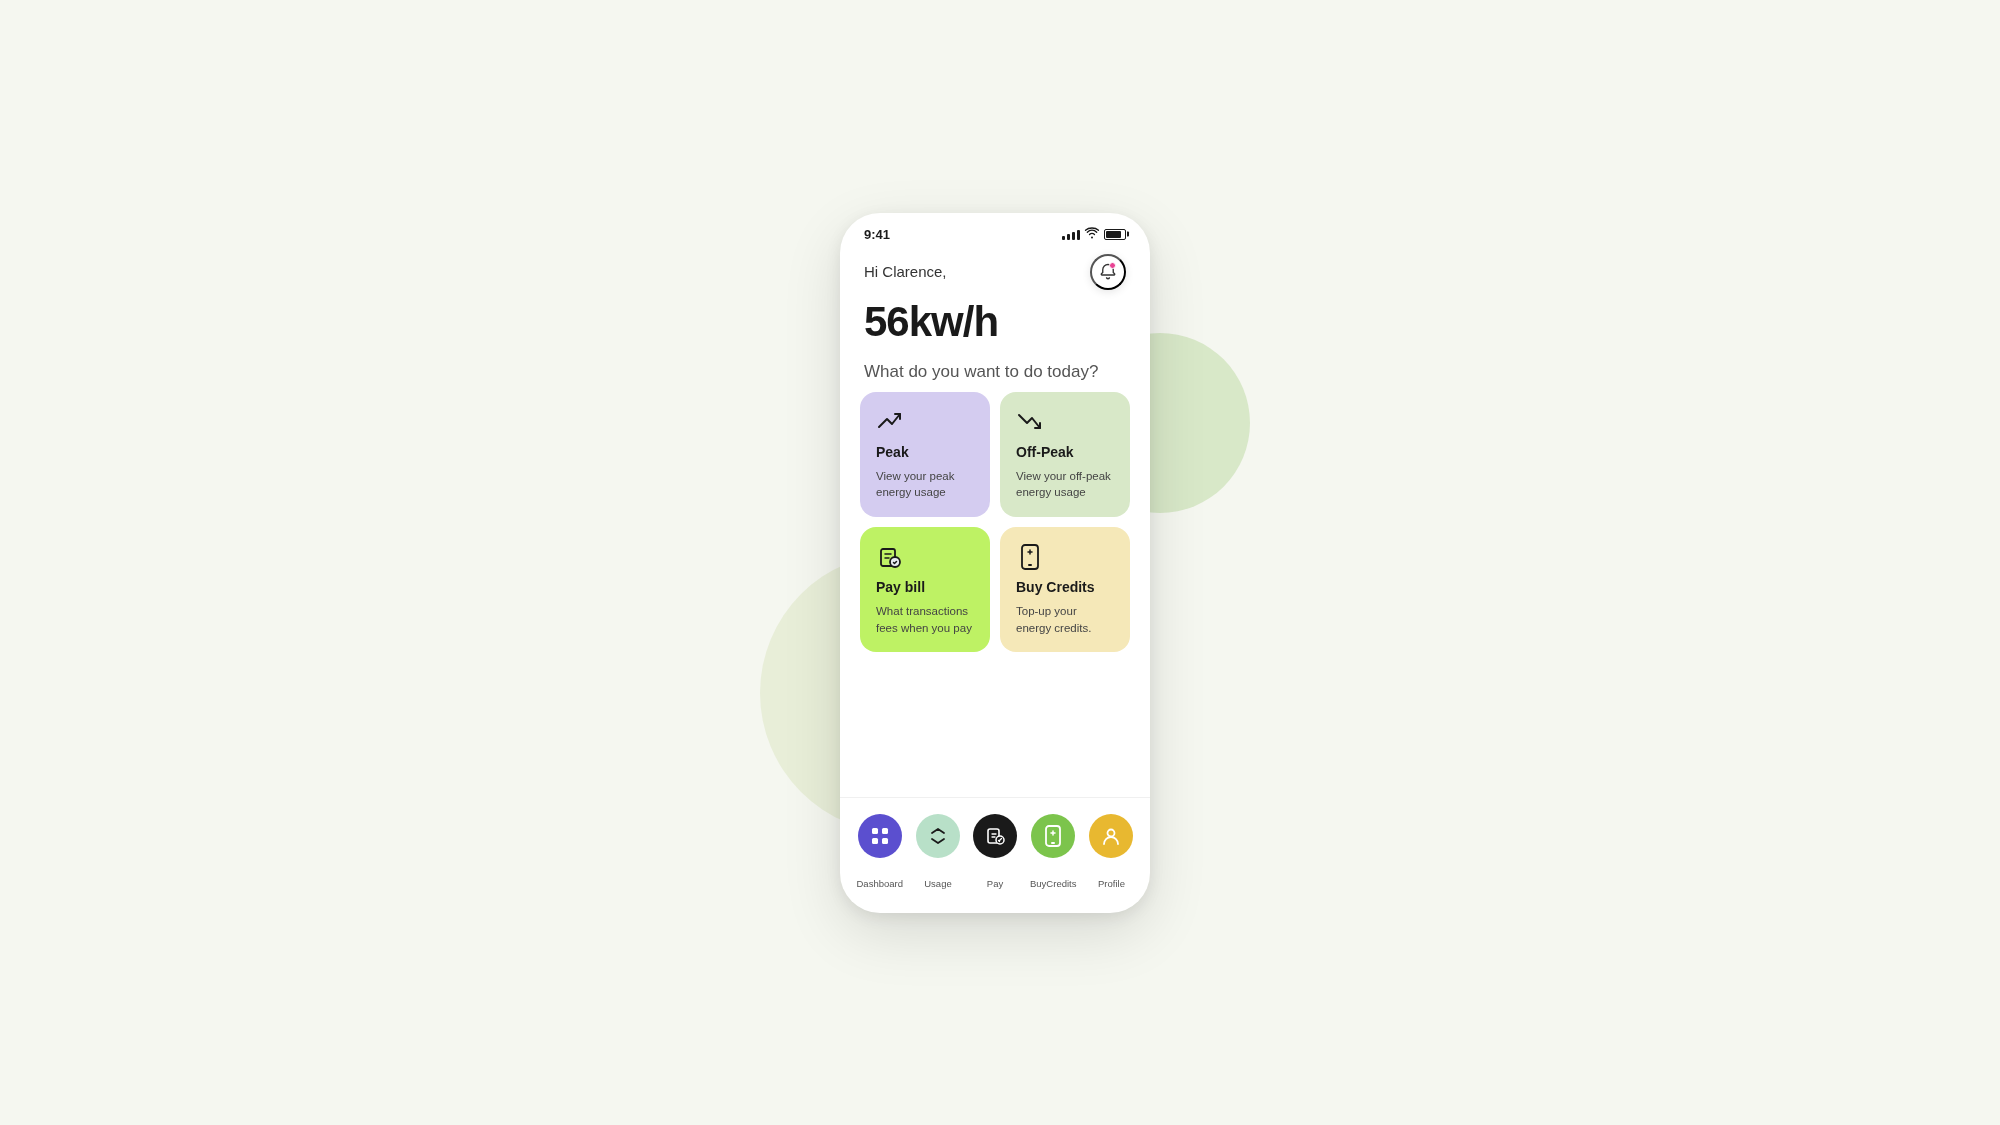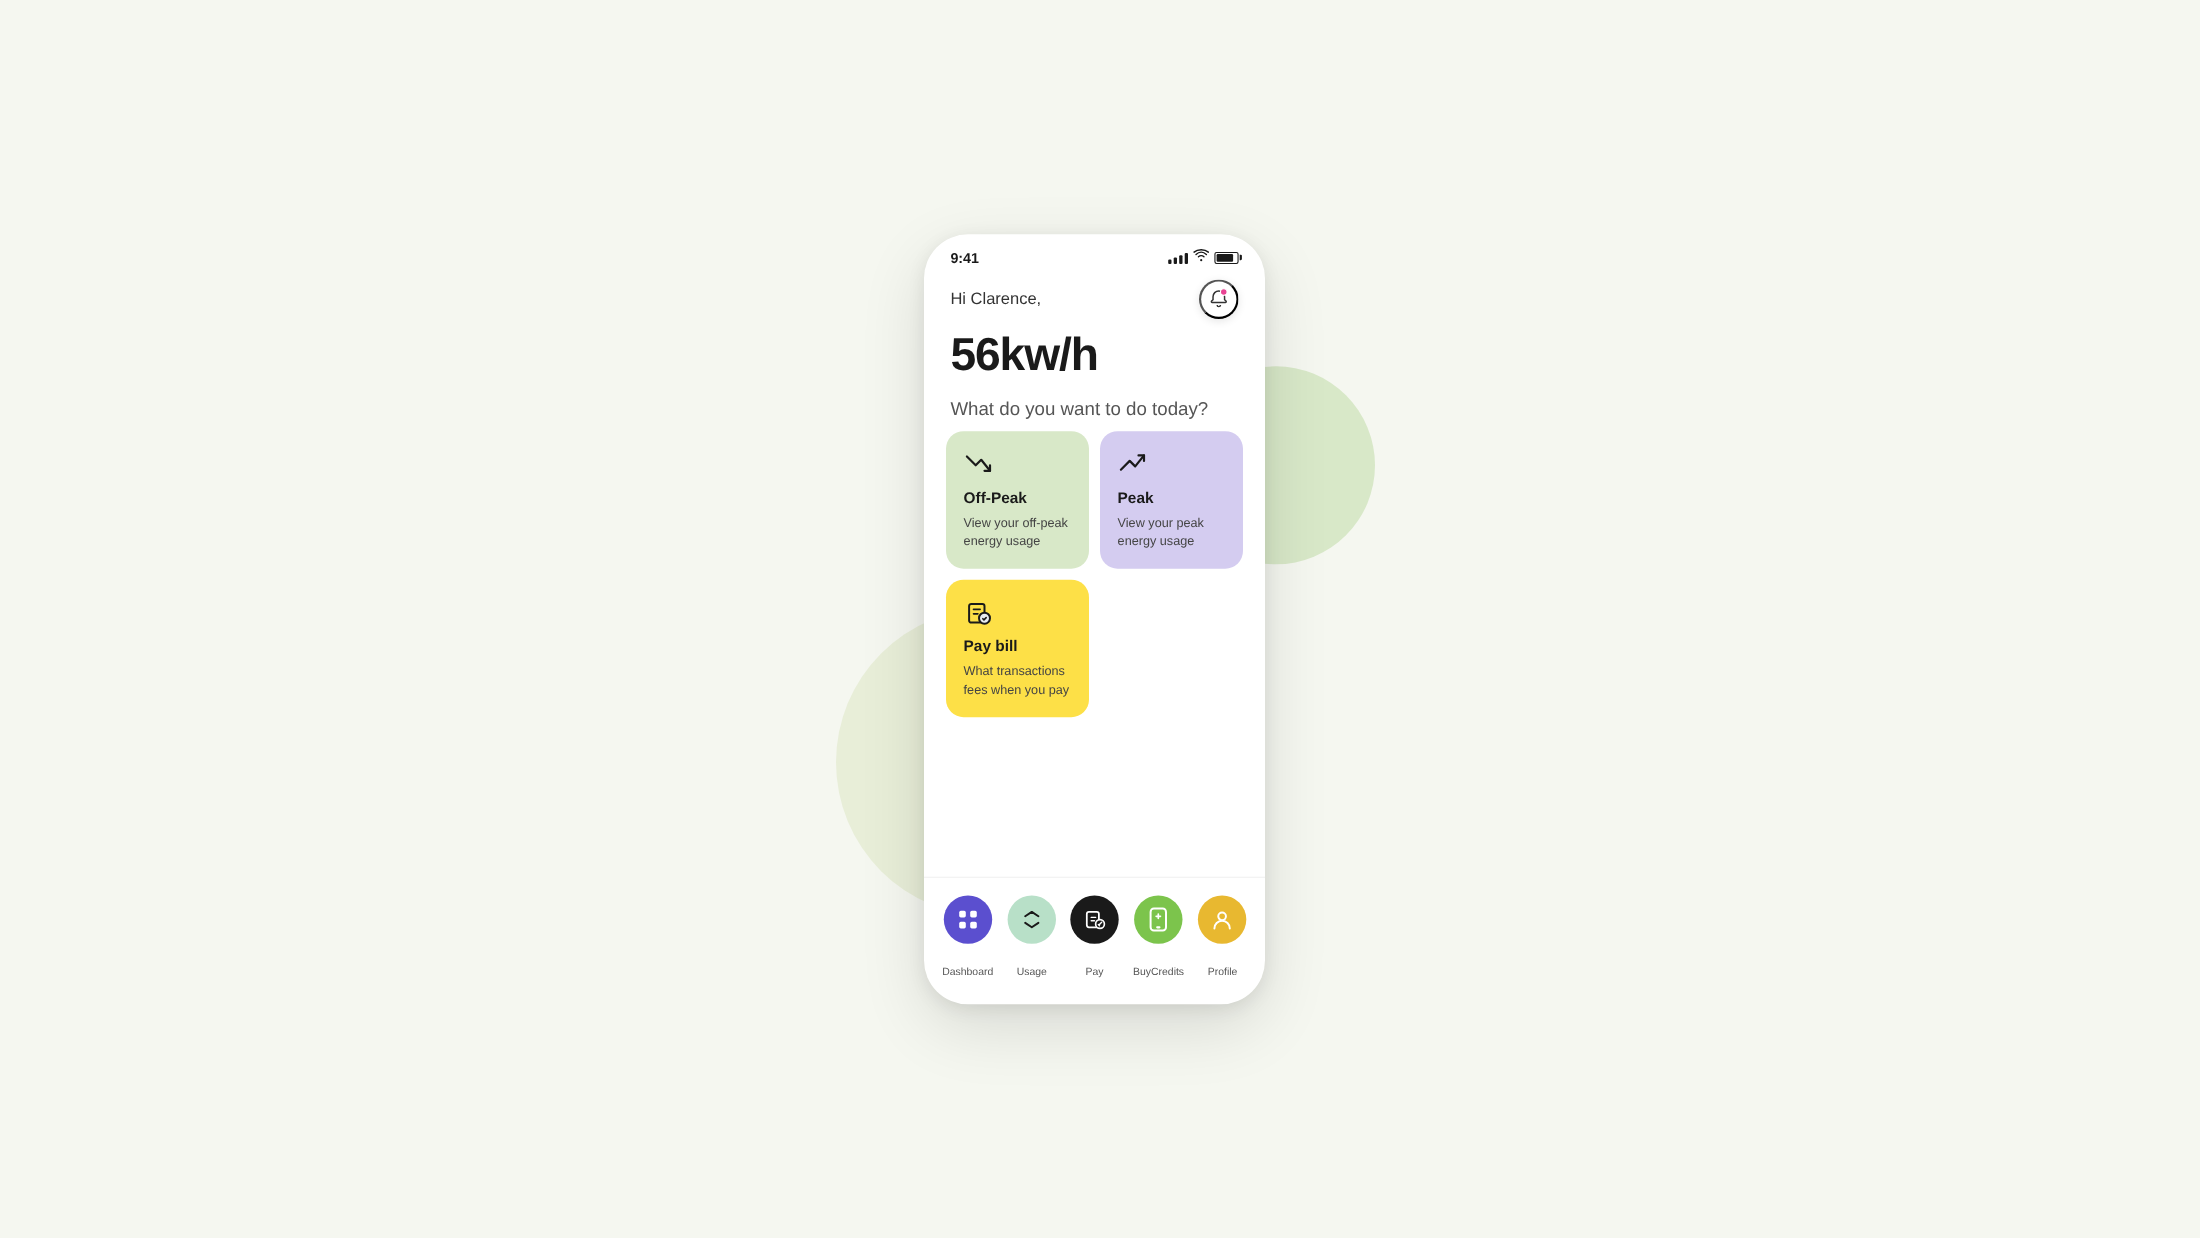--- a/index.html
+++ b/index.html
@@ -184,21 +184,21 @@
       flex-direction: column;
       gap: 8px;
     }
     .card-peak {
       background: #d4ccf0;
     }
     .card-offpeak {
       background: #d8e8c8;
     }
     .card-paybill {
-      background: #fde047;
+      background: #bef264;
     }
     .card-buycredits {
       background: #f5e8b8;
     }
 
     .card-icon {
       width: 28px;
       height: 28px;
       display: flex;
       align-items: center;
@@ -300,56 +300,68 @@
     </div>
 
     <div class="energy-reading">
       <div class="energy-value">56kw/h</div>
     </div>
 
     <div class="section-title">What do you want to do today?</div>
 
     <div class="cards-grid">
 
+      <div class="card card-peak">
+        <div class="card-icon">
+          <svg width="26" height="22" viewBox="0 0 26 22">
+            <polyline points="2,16 10,8 15,13 23,3" stroke="#1a1a1a" stroke-width="2" fill="none" stroke-linecap="round" stroke-linejoin="round"></polyline>
+            <polyline points="18,3 23,3 23,8" stroke="#1a1a1a" stroke-width="2" fill="none" stroke-linecap="round" stroke-linejoin="round"></polyline>
+          </svg>
+        </div>
+        <div class="card-title">Peak</div>
+        <div class="card-desc">View your peak energy usage</div>
+      </div>
+
       <div class="card card-offpeak">
         <div class="card-icon">
           <svg width="26" height="22" viewBox="0 0 26 22">
             <polyline points="2,4 10,12 15,7 23,17" stroke="#1a1a1a" stroke-width="2" fill="none" stroke-linecap="round" stroke-linejoin="round"></polyline>
             <polyline points="18,17 23,17 23,12" stroke="#1a1a1a" stroke-width="2" fill="none" stroke-linecap="round" stroke-linejoin="round"></polyline>
           </svg>
         </div>
         <div class="card-title">Off-Peak</div>
         <div class="card-desc">View your off-peak energy usage</div>
-      </div>
-
-      <div class="card card-peak">
-        <div class="card-icon">
-          <svg width="26" height="22" viewBox="0 0 26 22">
-            <polyline points="2,16 10,8 15,13 23,3" stroke="#1a1a1a" stroke-width="2" fill="none" stroke-linecap="round" stroke-linejoin="round"></polyline>
-            <polyline points="18,3 23,3 23,8" stroke="#1a1a1a" stroke-width="2" fill="none" stroke-linecap="round" stroke-linejoin="round"></polyline>
-          </svg>
-        </div>
-        <div class="card-title">Peak</div>
-        <div class="card-desc">View your peak energy usage</div>
       </div>
 
       <div class="card card-paybill">
         <div class="card-icon">
           <svg width="24" height="24" viewBox="0 0 24 24">
             <rect x="3" y="4" width="14" height="17" rx="2" stroke="#1a1a1a" stroke-width="1.8" fill="none"></rect>
             <circle cx="17" cy="17" r="5" fill="#e8ecf0" stroke="#1a1a1a" stroke-width="1.8"></circle>
             <path d="M15.5 17.5l1 1 2-2" stroke="#1a1a1a" stroke-width="1.5" stroke-linecap="round" stroke-linejoin="round" fill="none"></path>
             <line x1="7" y1="9" x2="13" y2="9" stroke="#1a1a1a" stroke-width="1.5" stroke-linecap="round"></line>
             <line x1="7" y1="13" x2="11" y2="13" stroke="#1a1a1a" stroke-width="1.5" stroke-linecap="round"></line>
           </svg>
         </div>
         <div class="card-title">Pay bill</div>
         <div class="card-desc">What transactions fees when you pay</div>
       </div>
 
+      <div class="card card-buycredits">
+        <div class="card-icon">
+          <svg width="20" height="26" viewBox="0 0 20 26">
+            <rect x="2" y="1" width="16" height="24" rx="3" stroke="#1a1a1a" stroke-width="1.8" fill="none"></rect>
+            <line x1="9" y1="21" x2="11" y2="21" stroke="#1a1a1a" stroke-width="2" stroke-linecap="round"></line>
+            <line x1="8" y1="8" x2="12" y2="8" stroke="#1a1a1a" stroke-width="1.5" stroke-linecap="round"></line>
+            <line x1="10" y1="6" x2="10" y2="10" stroke="#1a1a1a" stroke-width="1.5" stroke-linecap="round"></line>
+          </svg>
+        </div>
+        <div class="card-title">Buy Credits</div>
+        <div class="card-desc">Top-up your energy credits.</div>
+      </div>
 
     </div>
 
     <div style="flex:1; min-height: 40px;"></div>
 
     <div class="bottom-nav">
 
       <div class="nav-item">
         <div class="nav-icon nav-icon-dashboard">
           <svg width="20" height="20" viewBox="0 0 20 20">

